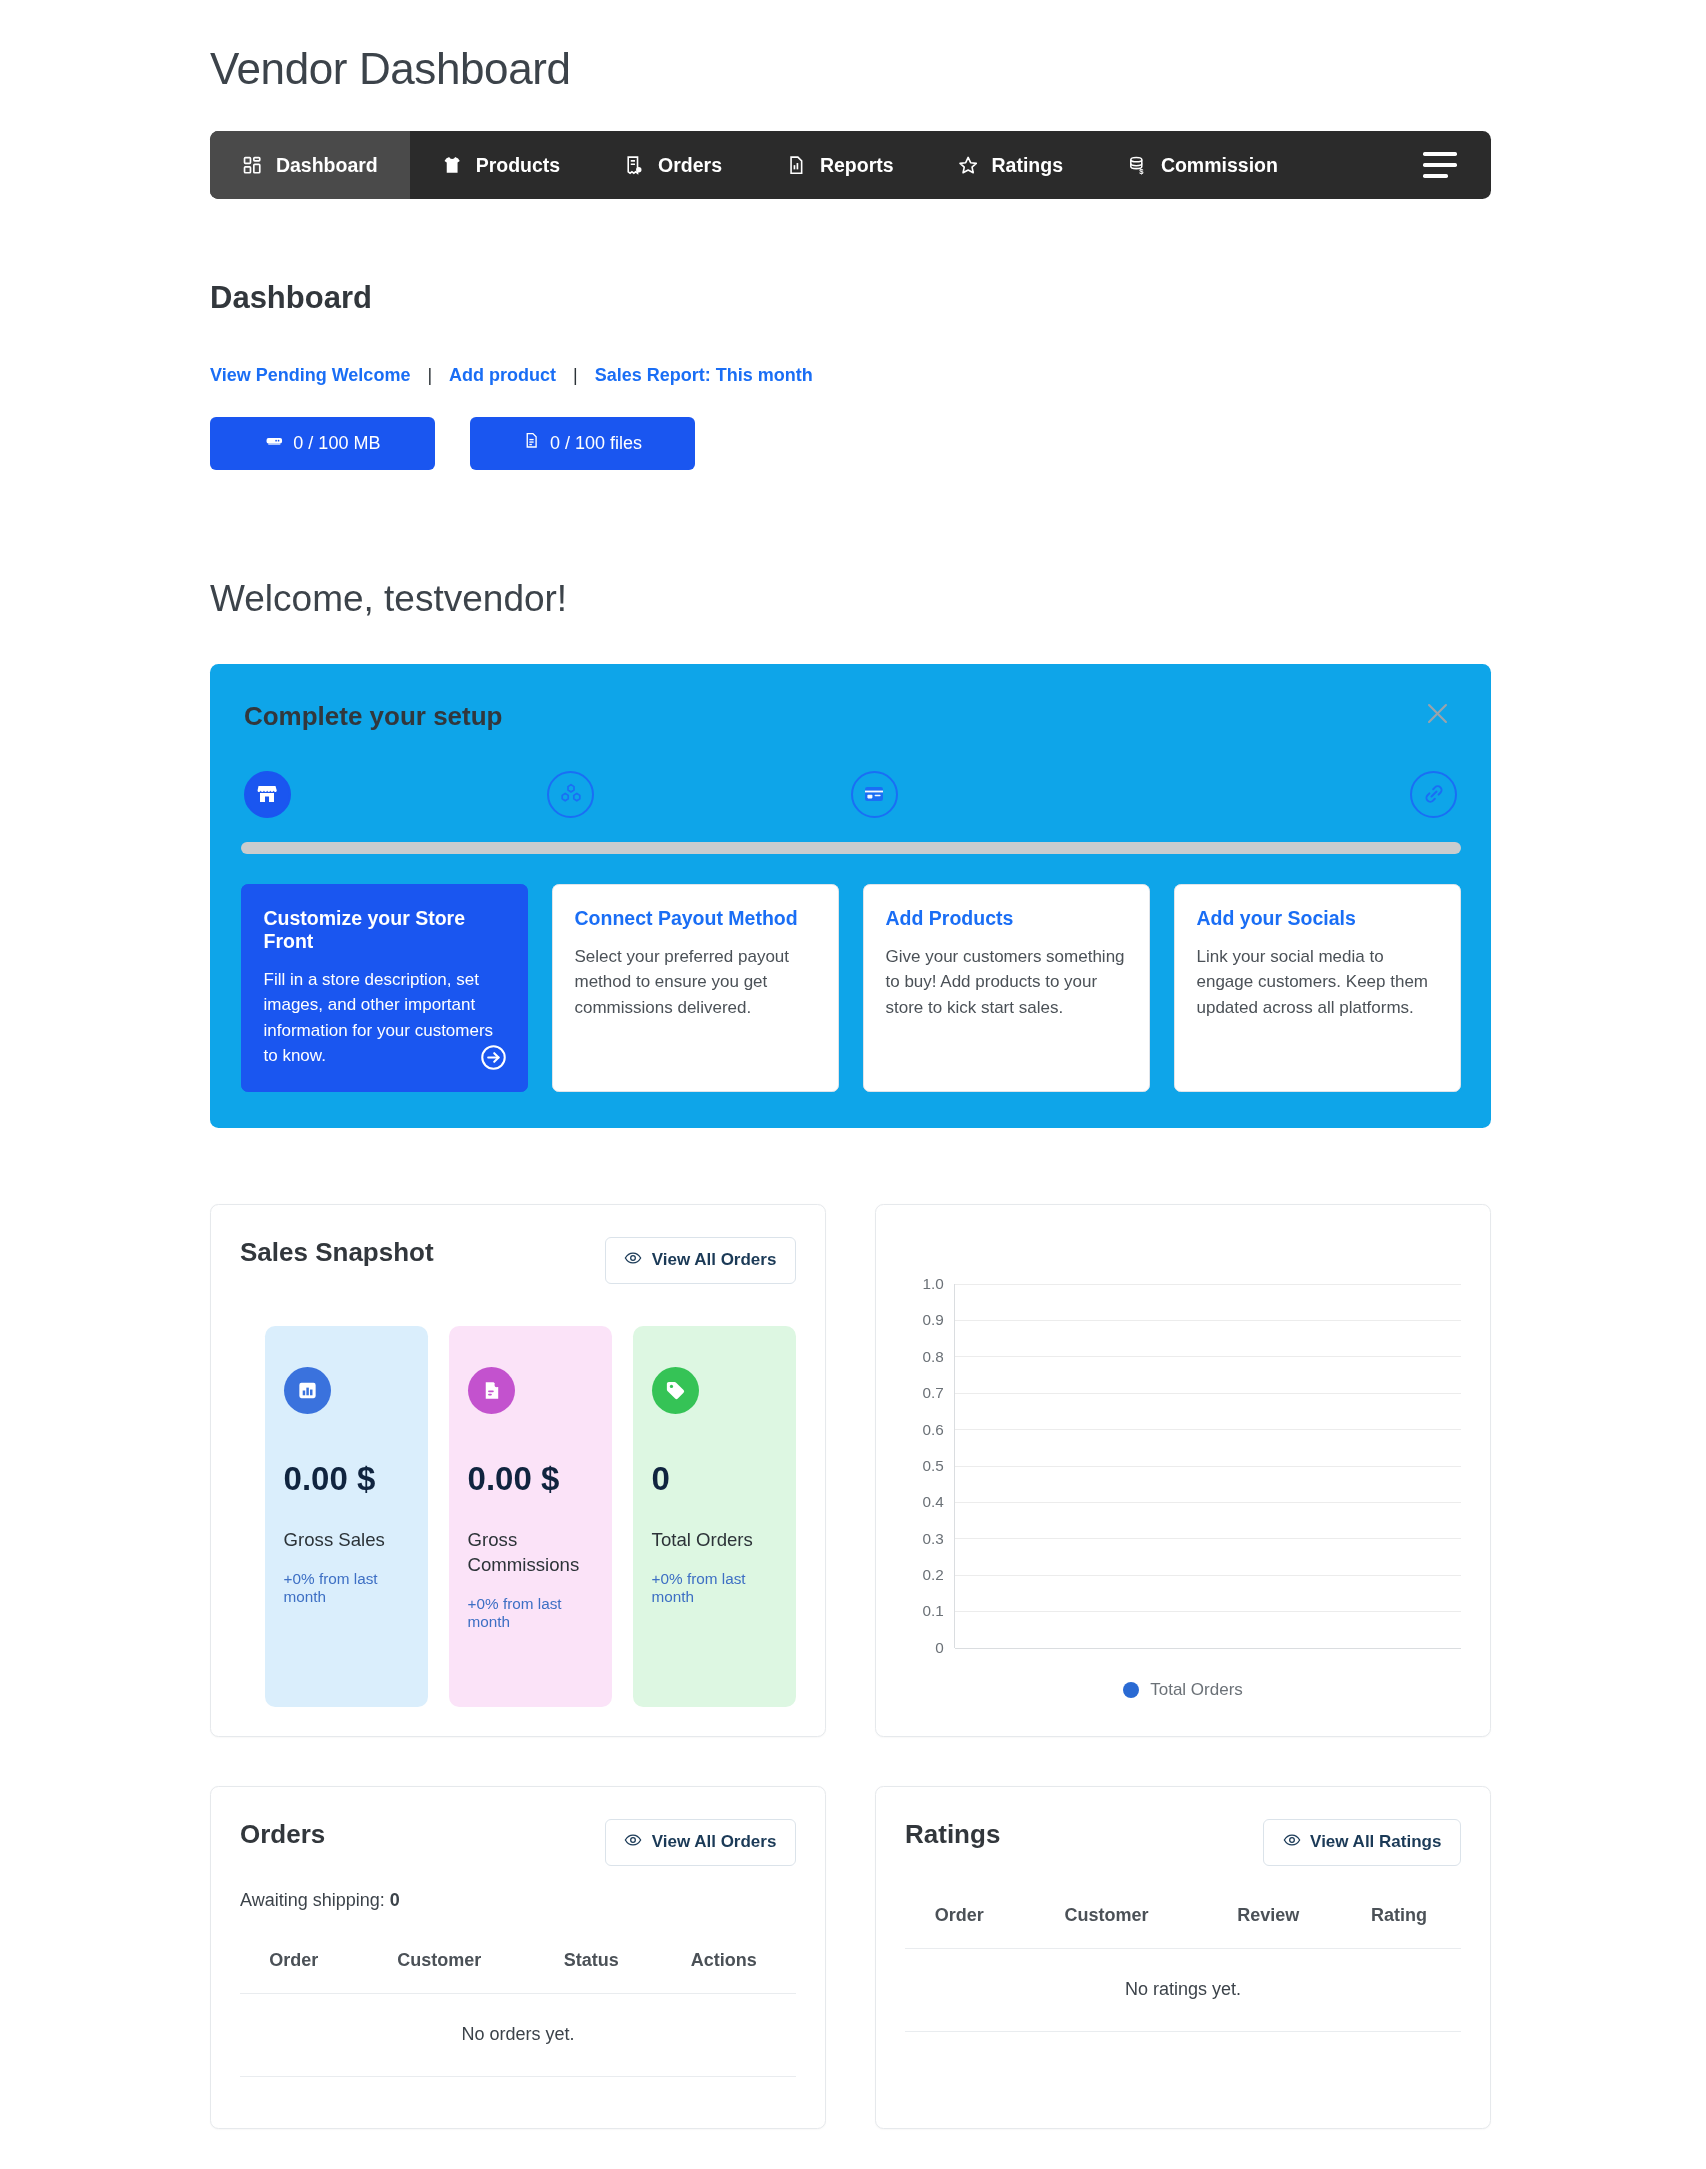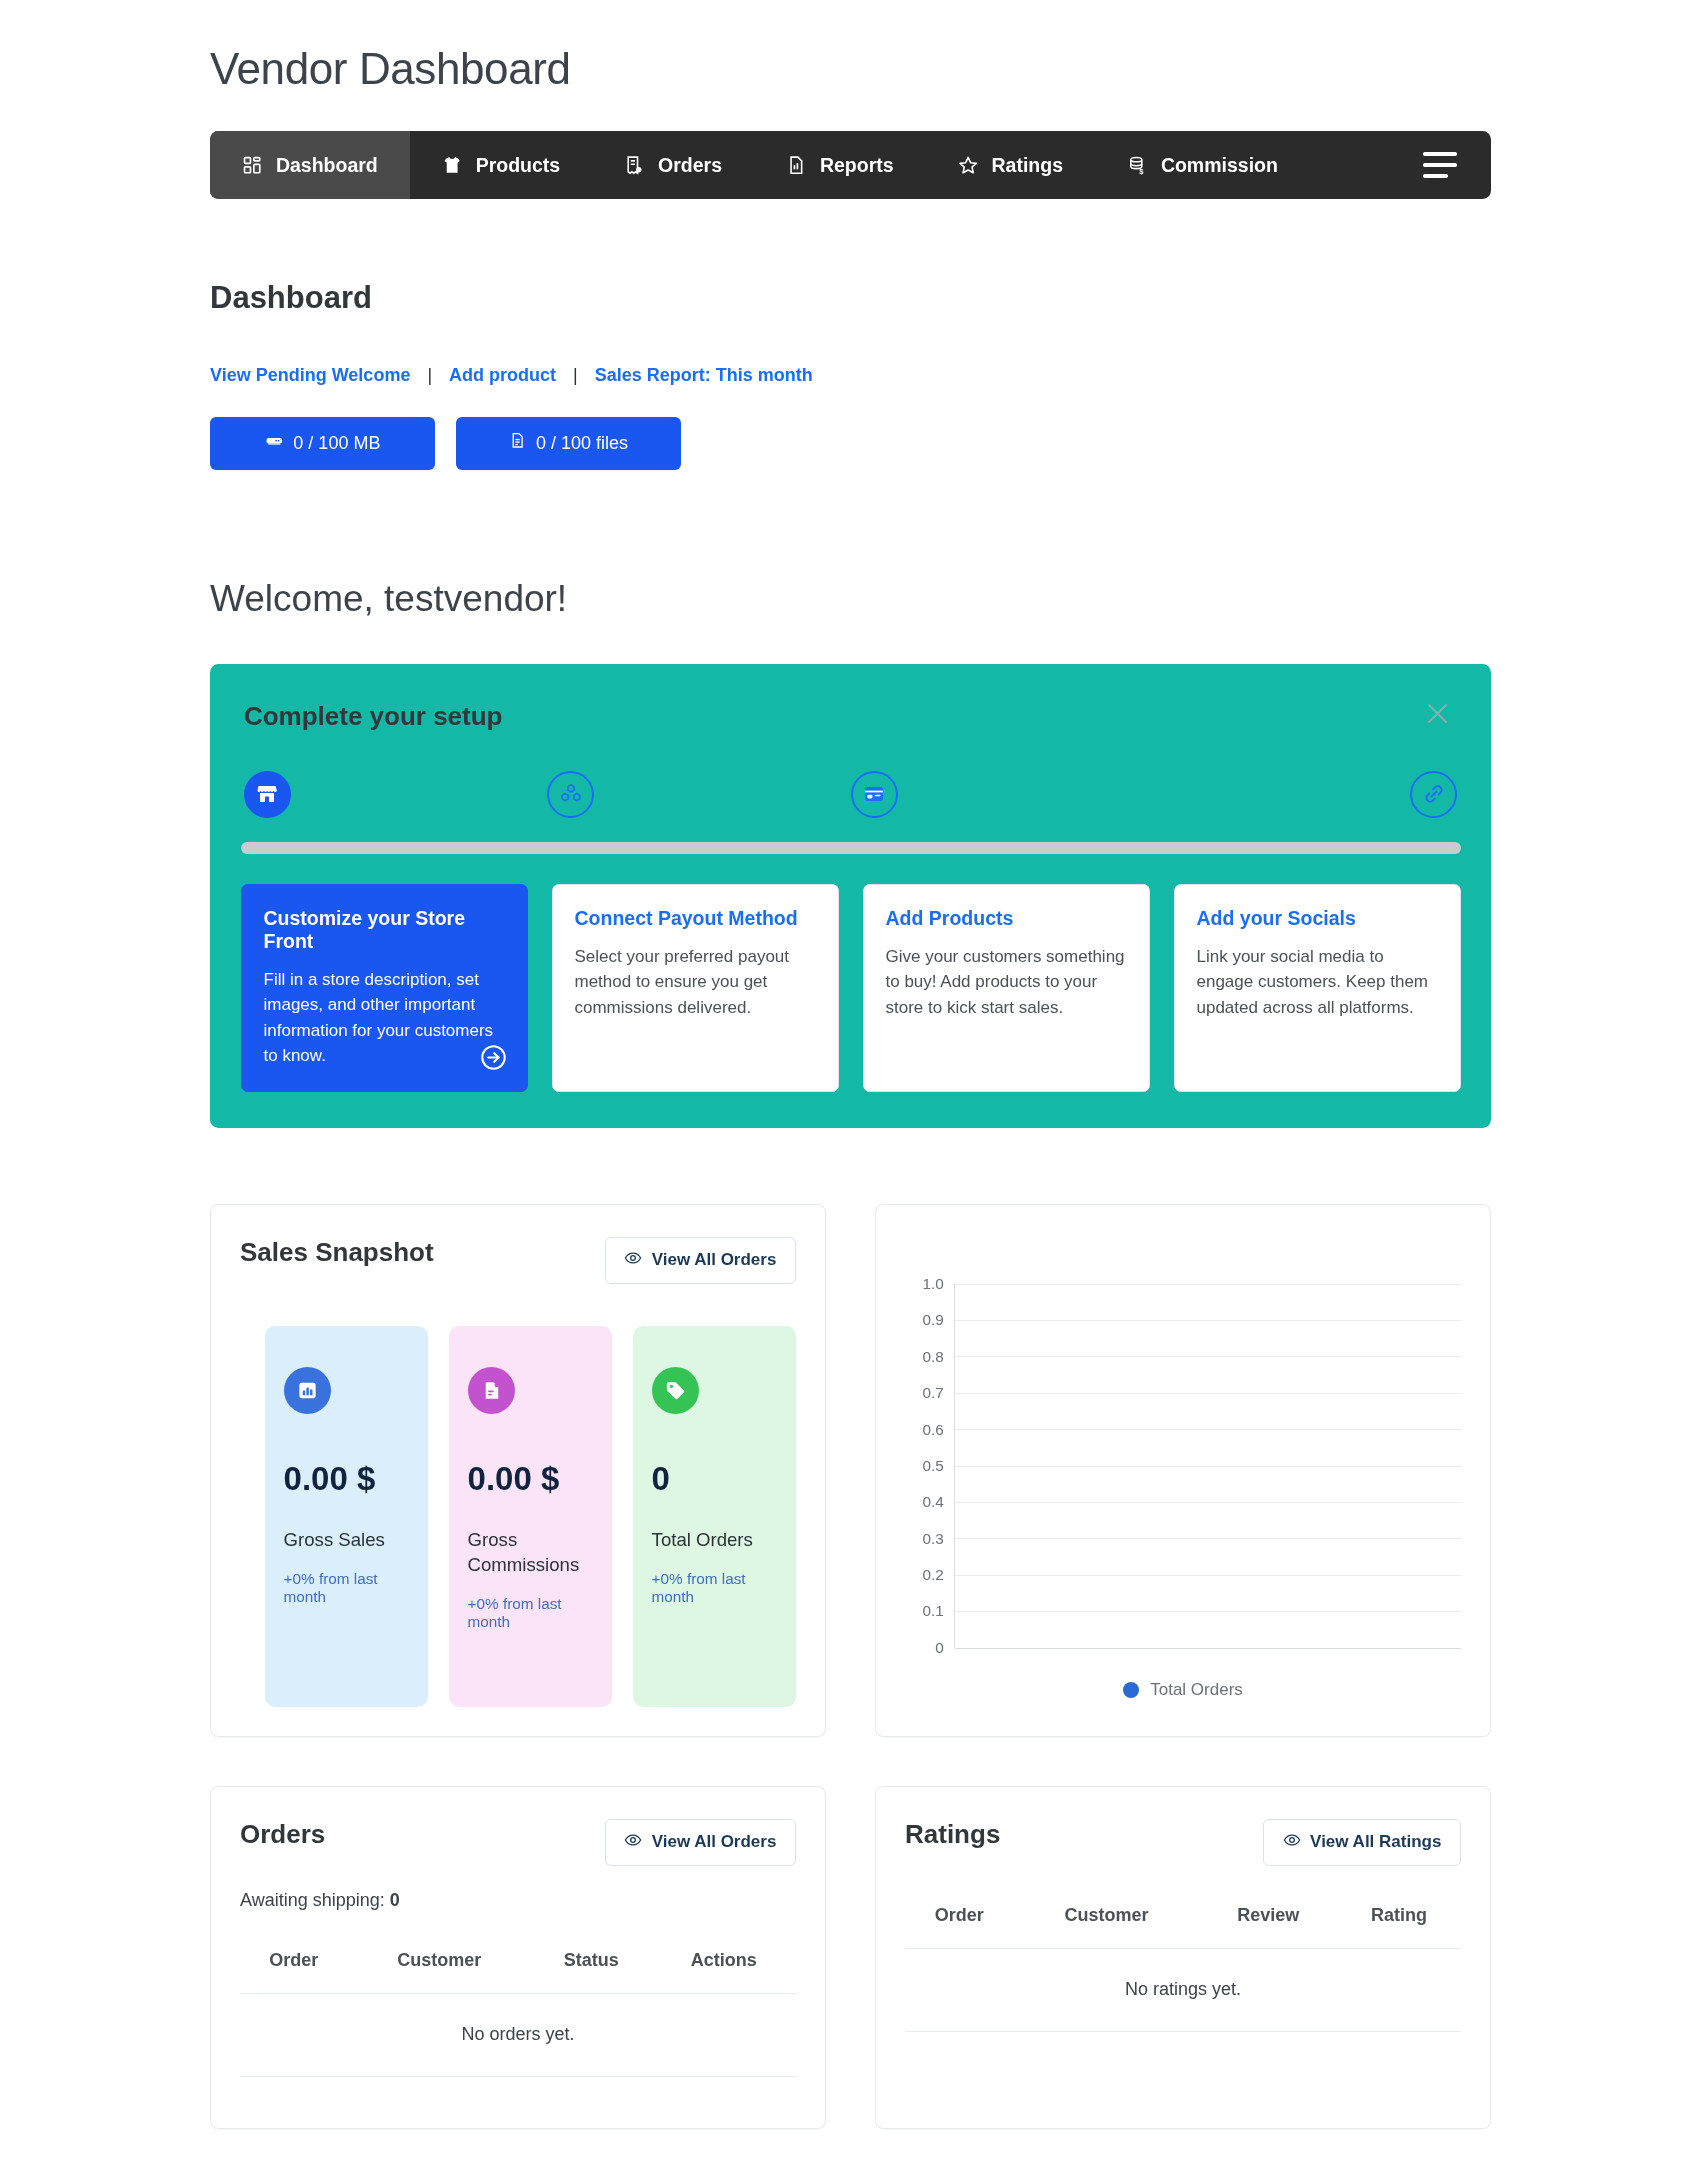--- a/index.html
+++ b/index.html
@@ -77,21 +77,21 @@
     display: flex;
     align-items: center;
     gap: 0;
     font-size: 18px;
     font-weight: bold;
   }
   .quick-links a { color: #1a6ef5; text-decoration: none; cursor: pointer; }
   .ql-sep { color: #2c3338; padding: 0 17px; font-weight: 400; }
 
   
-  .badges { margin: 30.5px 0 0 210px; display: flex; gap: 21px; align-items: flex-end; }
+  .badges { margin: 30.5px 0 0 210px; display: flex; gap: 35px; align-items: flex-end; }
   .badge {
     background: #1a56f0;
     color: #fff;
     border-radius: 6px;
     height: 53px;
     display: flex;
     align-items: center;
     justify-content: center;
     gap: 10.2px;
     font-size: 18px;
@@ -107,21 +107,21 @@
     margin: 108px 0 0 210px;
     font-size: 37px;
     font-weight: normal;
     color: #3c434a;
   }
 
   
   .setup-panel {
     margin: 44px 0 0 210px;
     width: 1281px;
-    background: #14b8a6;
+    background: #0ea5e9;
     border-radius: 8.5px;
     padding: 37px 30.5px 36px 30.5px;
     position: relative;
   }
   .setup-title {
     font-size: 26px;
     font-weight: bold;
     color: #32373c;
     margin-left: 3.4px;
   }

